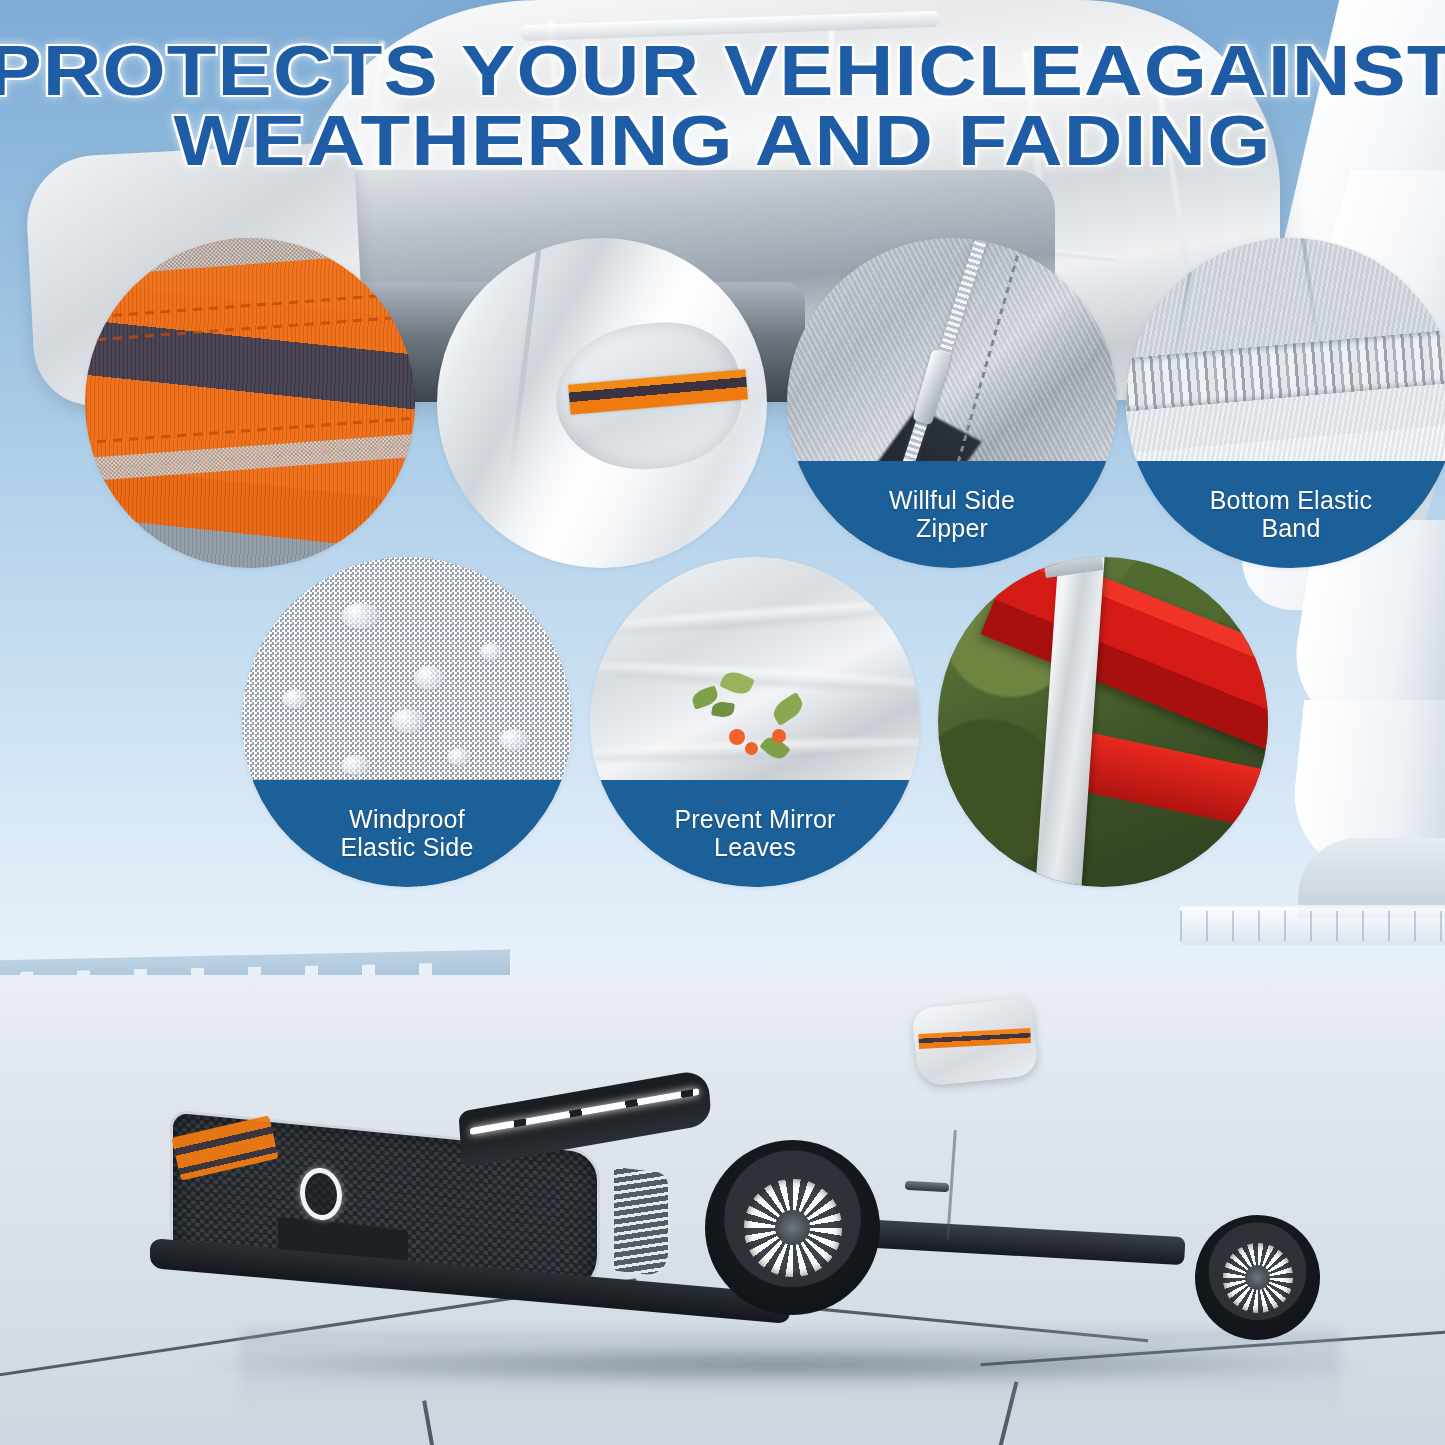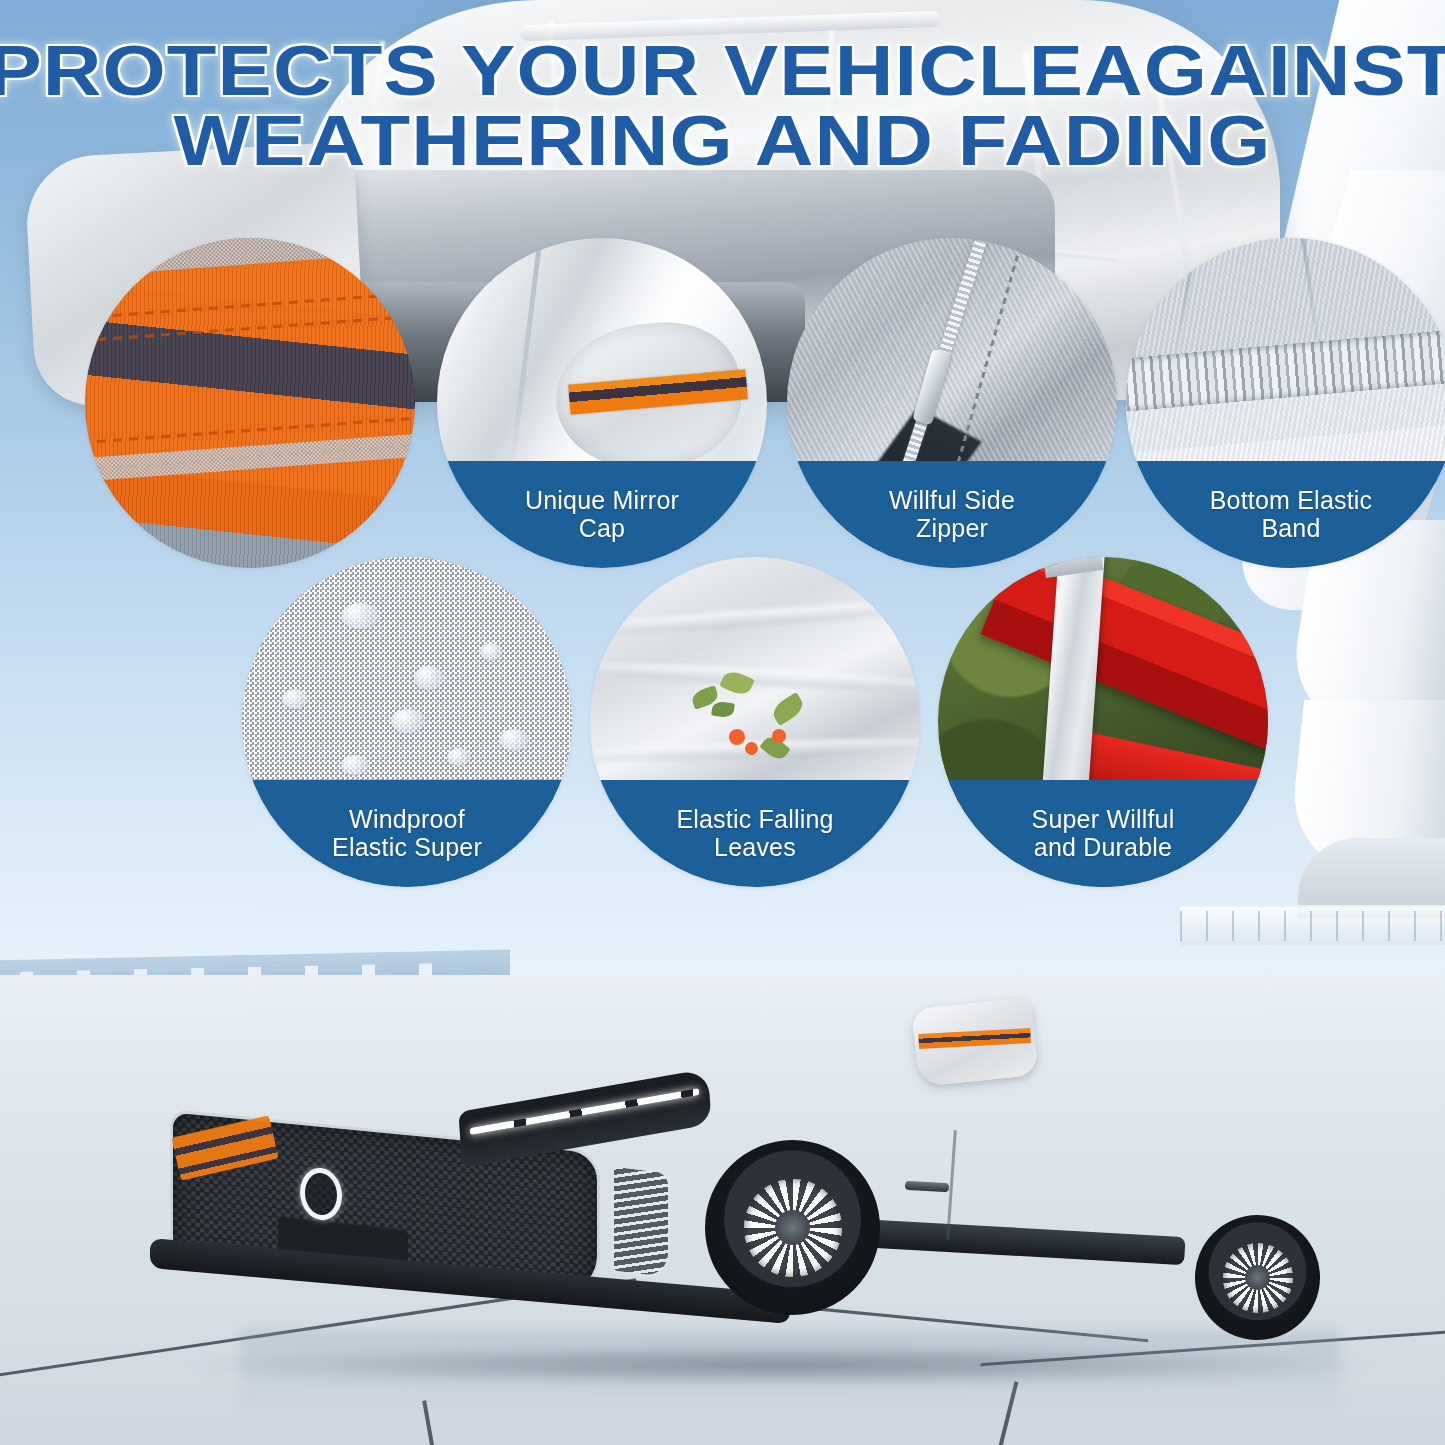--- a/index.html
+++ b/index.html
@@ -562,22 +562,20 @@
     <div class="mesh-bot"></div>
   </div>
 </div>
 
 <div class="feature" id="f-mirror-cap">
   <div class="photo tex-mirror">
     <div class="fold"></div>
     <div class="pocket"></div>
     <div class="mstripe"></div>
   </div>
-  <div class="band">Unique Mirror
-Cap</div>
 </div>
 
 <div class="feature" id="f-zipper">
   <div class="photo tex-zip">
     <div class="gap"></div>
     <div class="teeth"></div>
     <div class="seam"></div>
     <div class="pull"></div>
   </div>
   <div class="band">Willful Side
@@ -599,44 +597,42 @@
     <div class="drop" style="left:30%; top:14%; width:38px; height:26px;"></div>
     <div class="drop" style="left:12%; top:40%; width:26px; height:20px;"></div>
     <div class="drop" style="left:52%; top:33%; width:30px; height:24px;"></div>
     <div class="drop" style="left:45%; top:46%; width:34px; height:24px;"></div>
     <div class="drop" style="left:72%; top:26%; width:22px; height:18px;"></div>
     <div class="drop" style="left:30%; top:60%; width:28px; height:20px;"></div>
     <div class="drop" style="left:62%; top:58%; width:24px; height:18px;"></div>
     <div class="drop" style="left:78%; top:52%; width:30px; height:22px;"></div>
   </div>
   <div class="band">Windproof
-Elastic Super</div>
+Elastic Side</div>
 </div>
 
 <div class="feature" id="f-leaves">
   <div class="photo tex-leaves">
     <div class="wave" style="left:-10%; top:16%; transform:rotate(-4deg);"></div>
     <div class="wave" style="left:-10%; top:34%; transform:rotate(3deg);"></div>
     <div class="wave" style="left:-10%; top:56%; transform:rotate(-2deg);"></div>
     <div class="leaf" style="left:31%; top:40%; width:26px; height:17px; transform:rotate(-18deg);"></div>
     <div class="leaf" style="left:40%; top:35%; width:30px; height:20px; transform:rotate(24deg); background:#9bb25d;"></div>
     <div class="leaf" style="left:37%; top:44%; width:22px; height:15px; transform:rotate(8deg);  background:#6f9142;"></div>
     <div class="leaf" style="left:55%; top:43%; width:32px; height:20px; transform:rotate(-32deg); background:#8aa851;"></div>
     <div class="leaf" style="left:52%; top:55%; width:26px; height:18px; transform:rotate(40deg); background:#7fa04a;"></div>
     <div class="berry" style="left:42%; top:52%; width:16px; height:16px;"></div>
     <div class="berry" style="left:47%; top:56%; width:13px; height:13px;"></div>
     <div class="berry" style="left:55%; top:52%; width:14px; height:14px;"></div>
     <div class="berry" style="left:52%; top:69%; width:12px; height:12px;"></div>
   </div>
-  <div class="band">Elastic Falling
+  <div class="band">Prevent Mirror
 Leaves</div>
 </div>
 
 <div class="feature" id="f-durable">
   <div class="photo tex-durable">
     <div class="rail"></div>
     <div class="rail2"></div>
     <div class="strap"></div>
     <div class="strap-top"></div>
   </div>
-  <div class="band">Super Willful
-and Durable</div>
 </div>
 
 </body></html>

